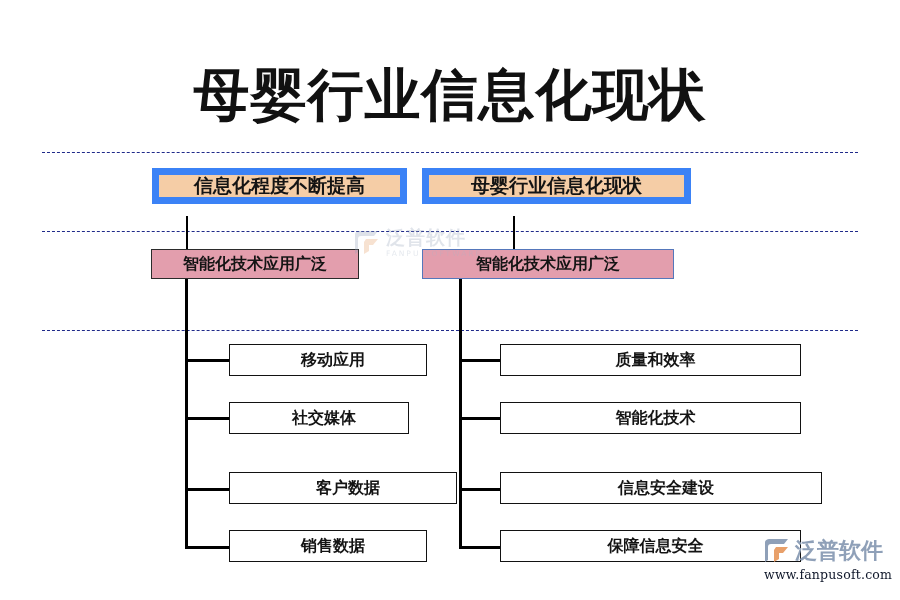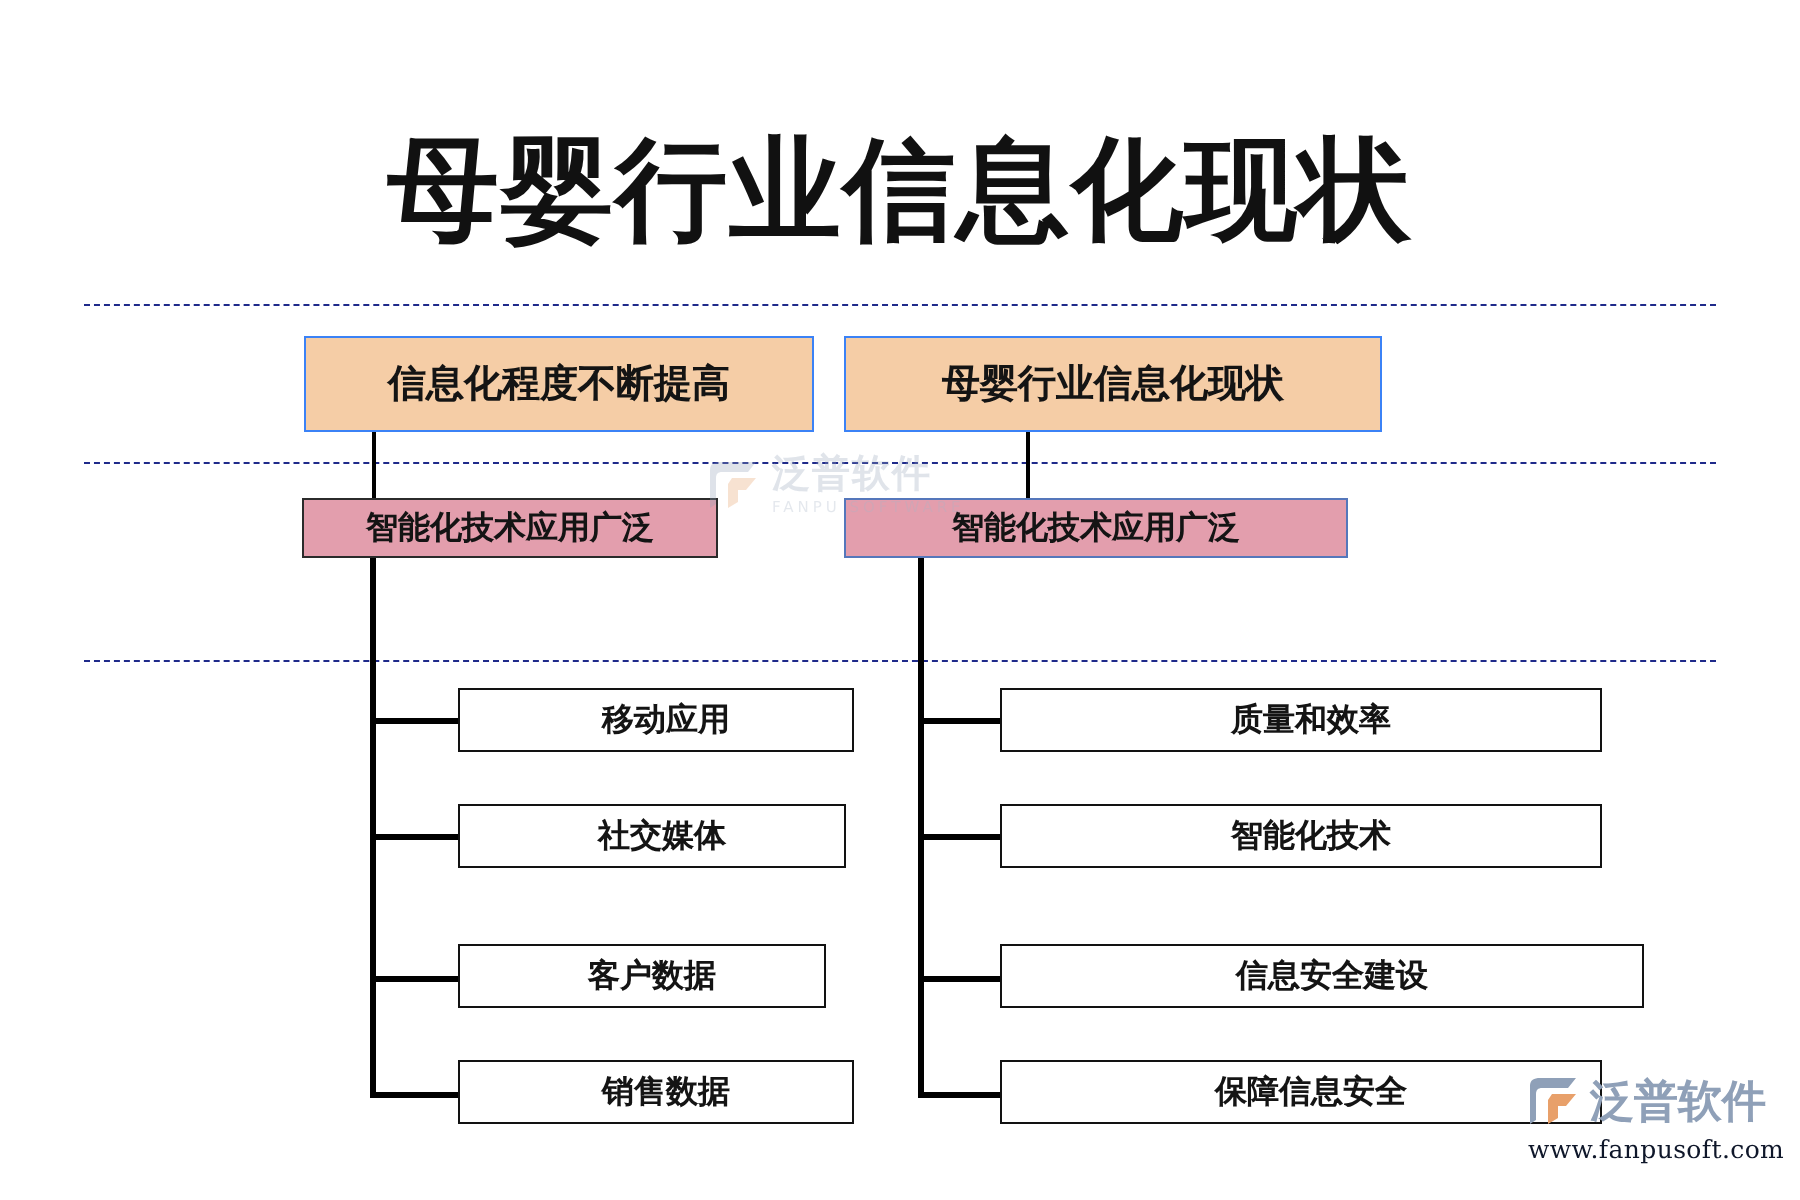--- a/index.html
+++ b/index.html
@@ -54,23 +54,23 @@
     align-items: center;
     justify-content: center;
     color: #141414;
     font-weight: bold;
     white-space: nowrap;
     font-family: "DejaVu Serif", "Liberation Serif", serif;
   }
 
   .node.level1 {
     background: #f5cda6;
-    border: 1px solid #3b82f6;
+    border: 7px solid #3b82f6;
     font-size: 19px;
-    height: 48px;
+    height: 36px;
   }
   .node.level2 {
     background: #e39ead;
     border: 1px solid #2b2b2b;
     font-size: 16px;
     height: 30px;
   }
   .node.level2.accent {
     border: 1.5px solid #5577bb;
   }
@@ -181,22 +181,22 @@
   <div class="node level2" style="left:151px; top:249px; width:208px;">智能化技术应用广泛</div>
 
   <div class="conn v" style="left:185px; top:279px; height:269px;"></div>
 
   <div class="conn h" style="left:185px; top:359px; width:45px;"></div>
   <div class="conn h" style="left:185px; top:417px; width:45px;"></div>
   <div class="conn h" style="left:185px; top:488px; width:45px;"></div>
   <div class="conn h" style="left:185px; top:546px; width:45px;"></div>
 
   <div class="node leaf" style="left:229px; top:344px; width:198px;">移动应用</div>
-  <div class="node leaf" style="left:229px; top:402px; width:194px;">社交媒体</div>
-  <div class="node leaf" style="left:229px; top:472px; width:184px;">客户数据</div>
+  <div class="node leaf" style="left:229px; top:402px; width:180px;">社交媒体</div>
+  <div class="node leaf" style="left:229px; top:472px; width:228px;">客户数据</div>
   <div class="node leaf" style="left:229px; top:530px; width:198px;">销售数据</div>
 
   <div class="node level1" style="left:422px; top:168px; width:269px;">母婴行业信息化现状</div>
 
   <div class="conn v thin" style="left:513px; top:216px; height:33px;"></div>
 
   <div class="node level2 accent" style="left:422px; top:249px; width:252px;">智能化技术应用广泛</div>
 
   <div class="conn v" style="left:459px; top:279px; height:269px;"></div>
 

